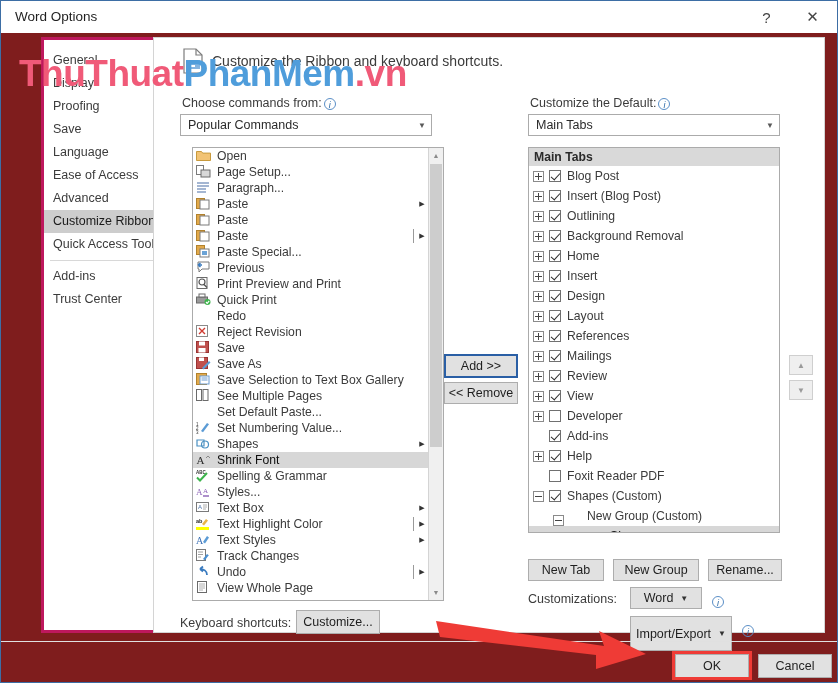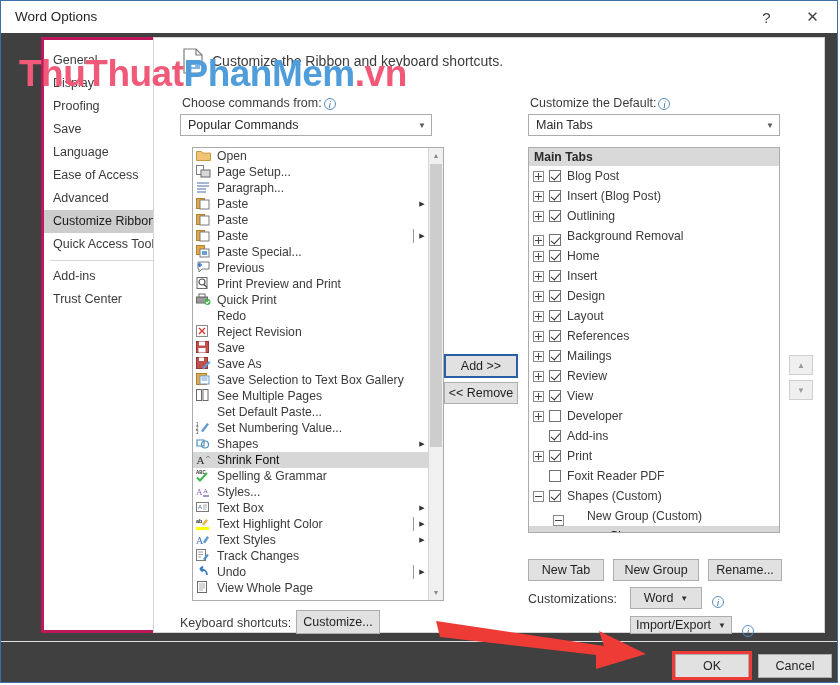--- a/index.html
+++ b/index.html
@@ -8,21 +8,21 @@
     background: #ffffff;
     font-family: "Liberation Sans", sans-serif;
     overflow: hidden;
   }
 
   #dialog {
     position: absolute;
     left: 0; top: 0;
     width: 838px; height: 683px;
     border: 1px solid #3d6ea5;
-    background: #404040;
+    background: #7f1d1d;
     box-sizing: border-box;
   }
 
   
   #titlebar {
     position: absolute; left: 0; top: 0;
     width: 836px; height: 32px;
     background: #ffffff;
   }
   #title-text {
@@ -636,21 +636,21 @@
           <div class="trow" style="padding-left: 4px;">
             <span class="expander plus"></span>
             <span class="cbx checked"></span>
             <span style="flex: 1 1 0%;">Insert (Blog Post)</span>
           </div>
           <div class="trow" style="padding-left: 4px;">
             <span class="expander plus"></span>
             <span class="cbx checked"></span>
             <span style="flex: 1 1 0%;">Outlining</span>
           </div>
-          <div class="trow" style="padding-left: 4px; align-items: flex-end;">
+          <div class="trow" style="padding-left: 4px;">
             <span class="expander plus"></span>
             <span class="cbx checked"></span>
             <span style="flex: 1 1 0%;">Background Removal</span>
           </div>
           <div class="trow" style="padding-left: 4px;">
             <span class="expander plus"></span>
             <span class="cbx checked"></span>
             <span style="flex: 1 1 0%;">Home</span>
           </div>
           <div class="trow" style="padding-left: 4px;">
@@ -694,21 +694,21 @@
             <span style="flex: 1 1 0%;">Developer</span>
           </div>
           <div class="trow" style="padding-left: 4px;">
             <span class="expander none"></span>
             <span class="cbx checked"></span>
             <span style="flex: 1 1 0%;">Add-ins</span>
           </div>
           <div class="trow" style="padding-left: 4px;">
             <span class="expander plus"></span>
             <span class="cbx checked"></span>
-            <span style="flex: 1 1 0%;">Print</span>
+            <span style="flex: 1 1 0%;">Help</span>
           </div>
           <div class="trow" style="padding-left: 4px;">
             <span class="expander none"></span>
             <span class="cbx "></span>
             <span style="flex: 1 1 0%;">Foxit Reader PDF</span>
           </div>
           <div class="trow" style="padding-left: 4px;">
             <span class="expander minus"></span>
             <span class="cbx checked"></span>
             <span style="flex: 1 1 0%;">Shapes (Custom)</span>
@@ -749,21 +749,21 @@
 
     <div class="field-label" style="left:374px; top:554px;">Customizations:</div>
     <div class="btn" style="left:476px; top:549px; width:72px; height:22px;">
       <span>Word</span>
       <span class="dd">▼</span>
     </div>
     <div style="position:absolute; left:556px; top:553px;">
       <span class="info-i">i</span>
     </div>
 
-    <div class="btn" style="left:476px; top:578px; width:102px; height:18px;">
+    <div class="btn" style="left:476px; top:578px; width:102px; height:35px;">
       <span>Import/Export</span>
       <span class="dd">▼</span>
     </div>
     <div style="position:absolute; left:586px; top:582px;">
       <span class="info-i">i</span>
     </div>
 
     <div class="field-label" style="left:26px; top:578px;">Keyboard shortcuts:</div>
     <div class="btn" style="left:142px; top:572px; width:84px; height:24px;">
       <span>Customize...</span>

